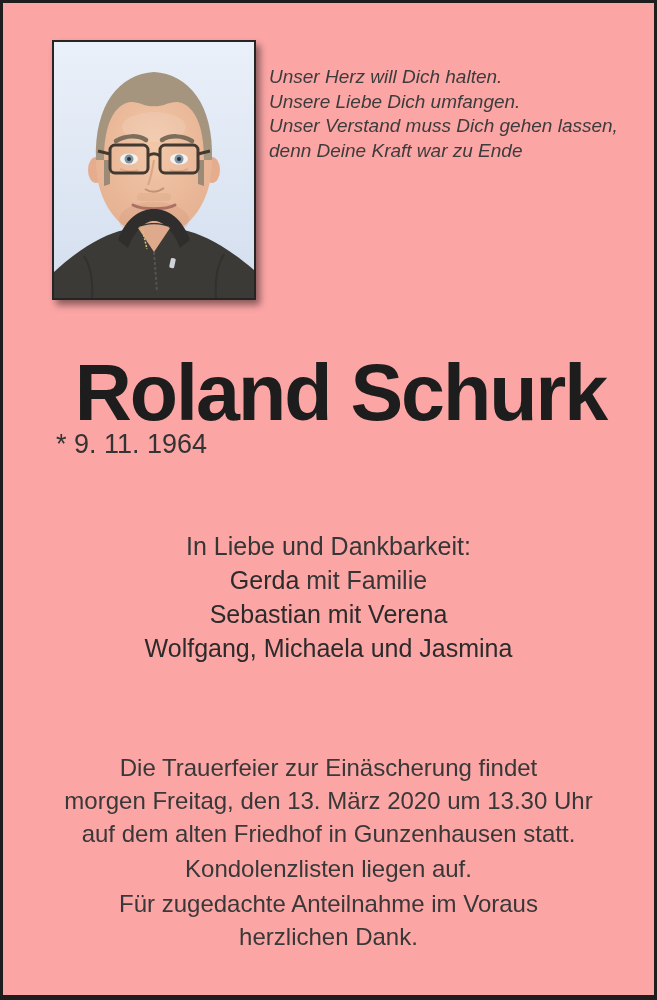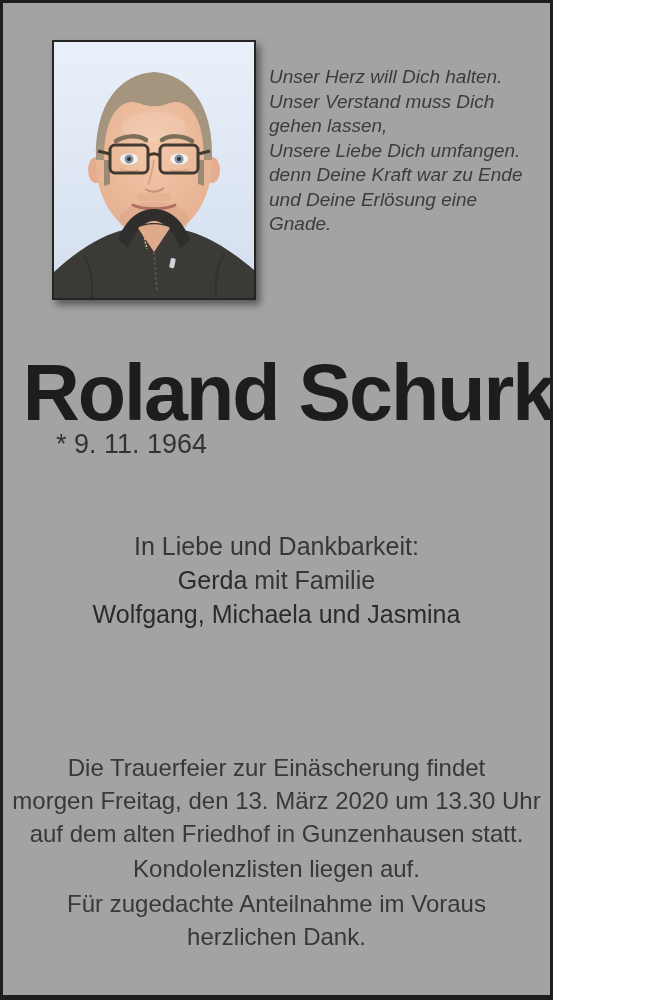--- a/index.html
+++ b/index.html
@@ -1,20 +1,20 @@
 <!DOCTYPE html>
 <html><head>
 <meta charset="utf-8">
 <style>
   html, body { margin: 0; padding: 0; background: #ffffff; }
   .sheet {
     position: relative;
-    width: 553px; height: 1000px;
+    width: 657px; height: 1000px;
     box-sizing: border-box;
-    background: #a3a3a3;
+    background: #fca5a5;
     border-style: solid;
     border-color: #1f1d1d;
     border-width: 3px 3px 5px 3px;
     font-family: "Liberation Sans", "DejaVu Sans", sans-serif;
     color: #3a3a3a;
     overflow: hidden;
   }
   .photo {
     position: absolute; left: 49px; top: 37px;
     width: 200px; height: 256px;
@@ -124,38 +124,38 @@
 
       <path d="M100,210 L103,250" stroke="#55534f" stroke-width="2" stroke-dasharray="3,2" fill="none"></path>
       <rect x="116" y="216" width="5" height="10" rx="1.5" fill="#cfd2d6" transform="rotate(12 118 221)"></rect>
       <path d="M30,214 q10,16 8,42" stroke="#2c2b29" stroke-width="2" fill="none" opacity="0.6"></path>
       <path d="M170,212 q-10,16 -8,44" stroke="#2c2b29" stroke-width="2" fill="none" opacity="0.6"></path>
     </svg>
   </div>
 
   <div class="poem">
     <div>Unser Herz will Dich halten.</div>
+    <div>Unsere Liebe Dich umfangen.</div>
     <div>Unser Verstand muss Dich gehen lassen,</div>
-    <div>Unsere Liebe Dich umfangen.</div>
     <div>denn Deine Kraft war zu Ende</div>
-    <div>und Deine Erlösung eine Gnade.</div>
   </div>
 
   <h1 class="name">Roland Schurk</h1>
 
   <div class="dates">
     <span>* 9. 11. 1964</span>
   </div>
 
   <div class="dedication">
     <div>In Liebe und Dankbarkeit:</div>
     <div>
       <span class="bold">Gerda</span>
       <span>mit Familie</span>
     </div>
+    <div class="bold">Sebastian mit Verena</div>
     <div class="bold">Wolfgang, Michaela und Jasmina</div>
   </div>
 
   <div class="funeral">
     <div class="para">
       <div>Die Trauerfeier zur Einäscherung findet</div>
       <div>morgen Freitag, den 13. März 2020 um 13.30 Uhr</div>
       <div>auf dem alten Friedhof in Gunzenhausen statt.</div>
     </div>
     <div class="para">Kondolenzlisten liegen auf.</div>

